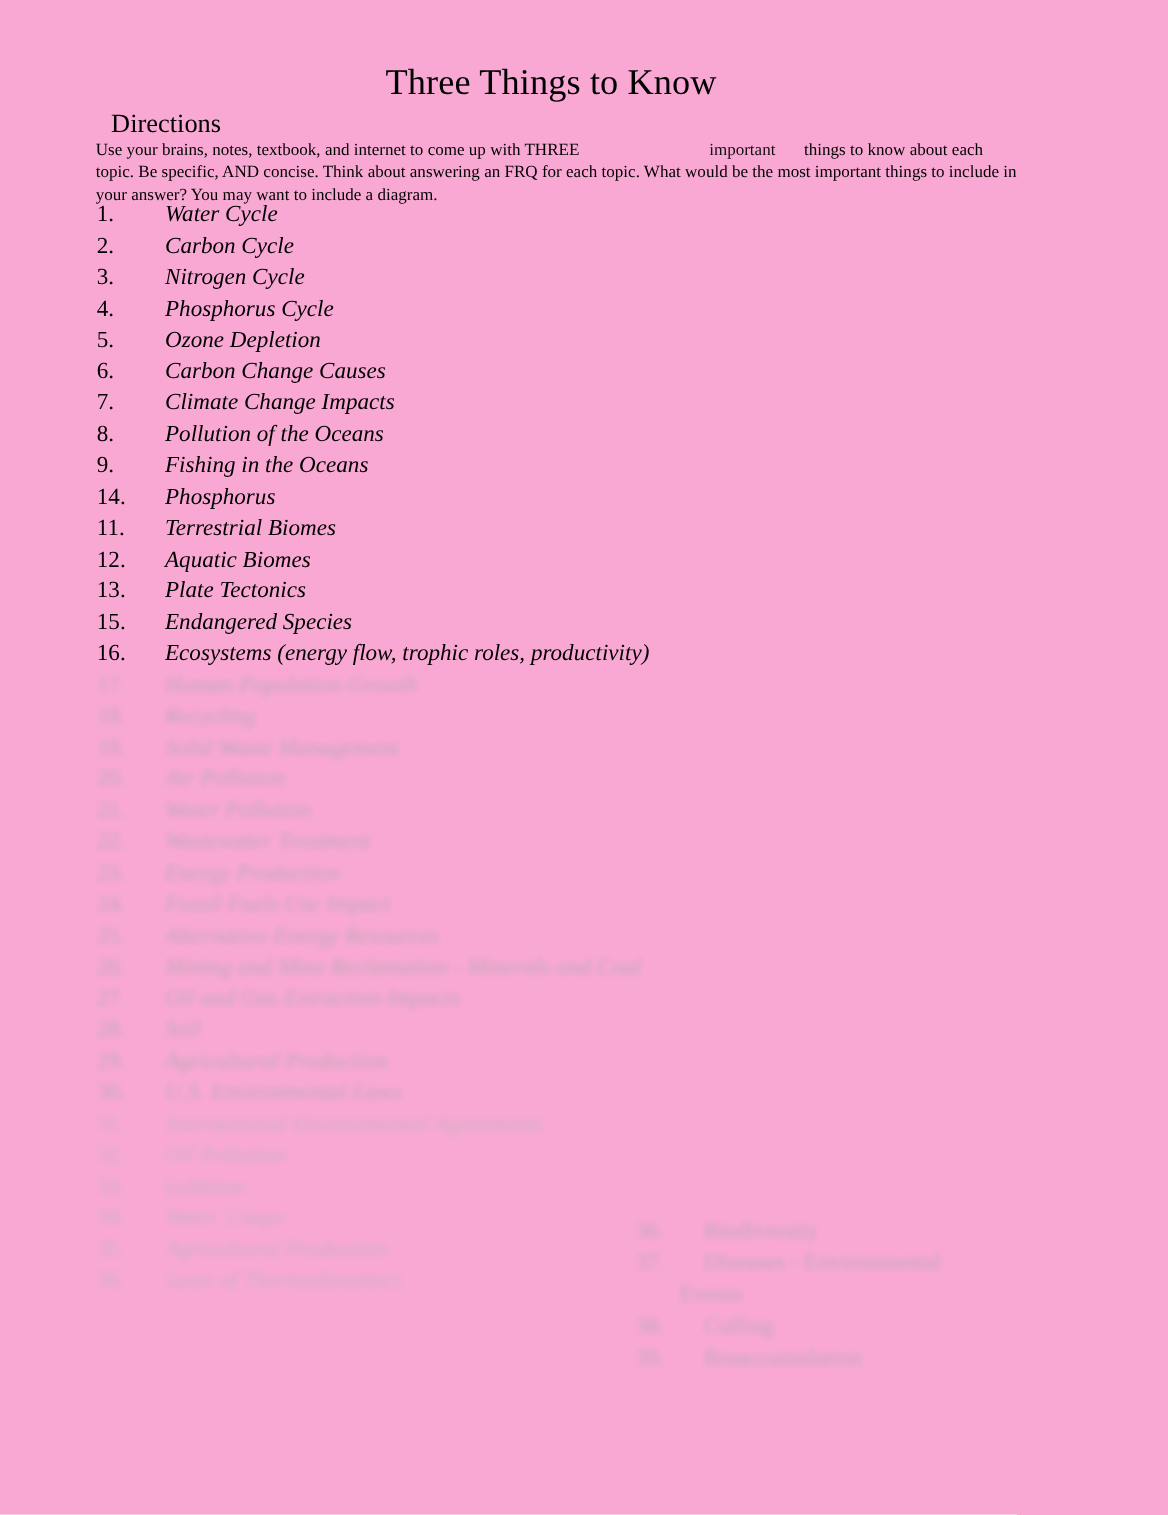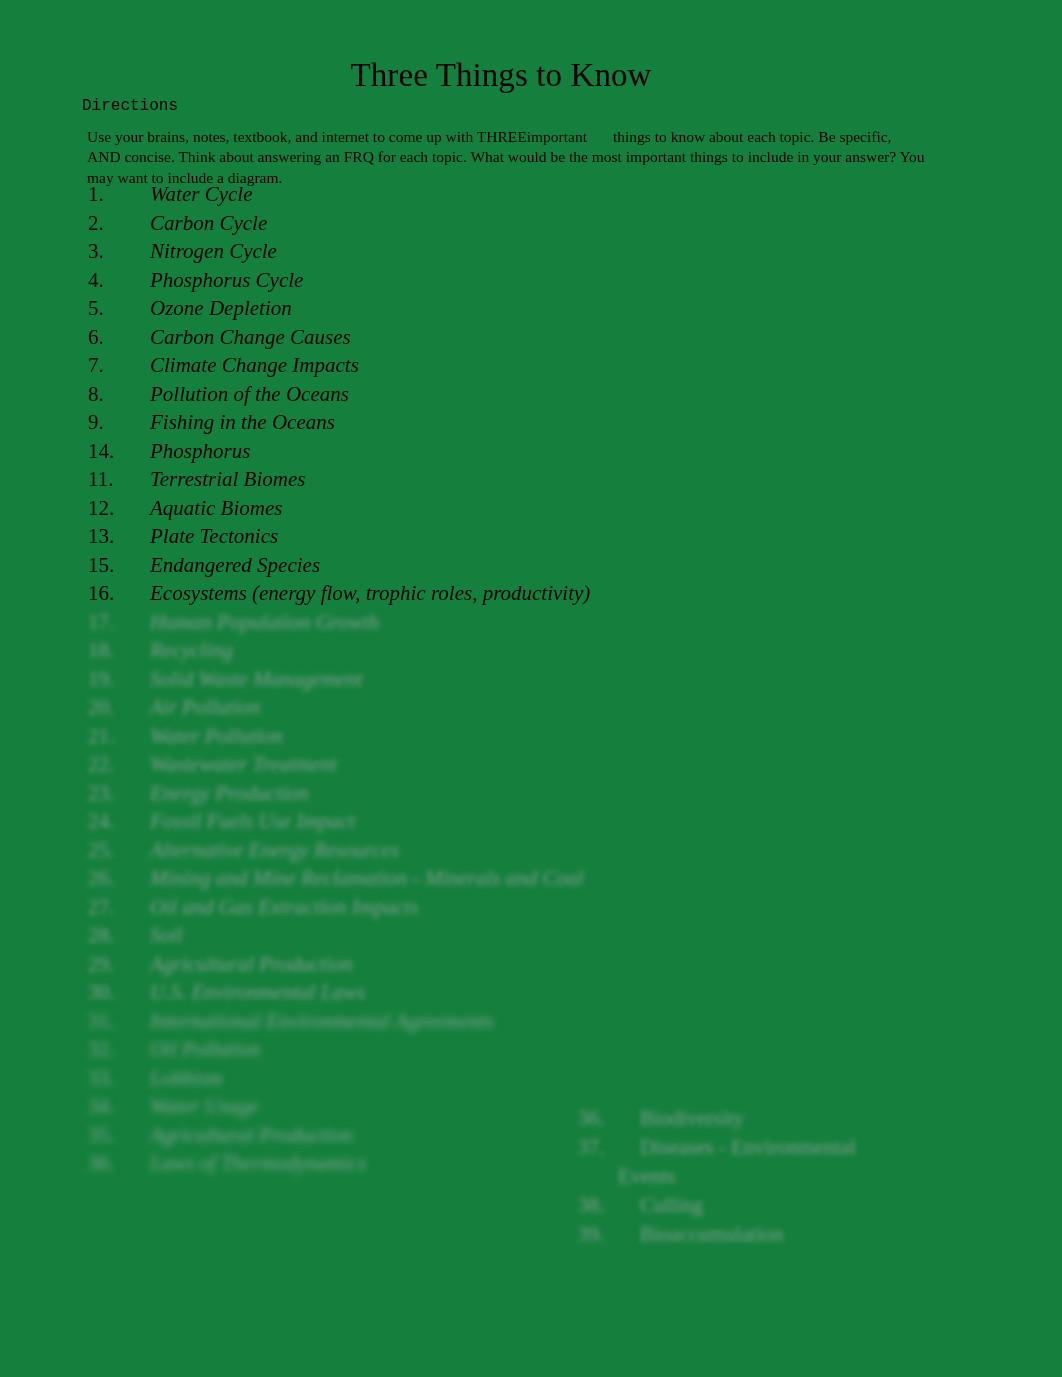--- a/index.html
+++ b/index.html
@@ -4,21 +4,21 @@
 <style>
   html, body {
     margin: 0;
     padding: 0;
     background: #ffffff;
   }
   .page {
     position: relative;
     width: 1062px;
     height: 1377px;
-    background: #15803d;
+    background: #f9a8d4;
     font-family: "Liberation Serif", "DejaVu Serif", serif;
     color: #000000;
     overflow: hidden;
   }
 
   
   .doc-title {
     position: absolute;
     left: 0;
     top: 33px;
@@ -26,40 +26,40 @@
     text-align: center;
     font-size: 33px;
     line-height: 40px;
     font-weight: normal;
     letter-spacing: 0.1px;
   }
 
   
   .directions-heading {
     position: absolute;
-    left: 82px;
+    left: 101px;
     top: 78px;
-    font-size: 16px;
+    font-size: 24px;
     line-height: 30px;
     font-weight: normal;
-    font-family: Liberation Mono, monospace;
   }
 
   
   .directions-body {
     position: absolute;
     left: 87px;
     top: 111px;
     width: 840px;
     font-size: 15.5px;
     line-height: 20.5px;
   }
   .directions-body .seg { }
   .directions-body .important-word {
     display: inline-block;
+    margin-left: 118px;
     margin-right: 26px;
     filter: blur(0.45px);
     opacity: 0.92;
   }
 
   
   .topic-list {
     position: absolute;
     left: 88px;
     top: 180px;

